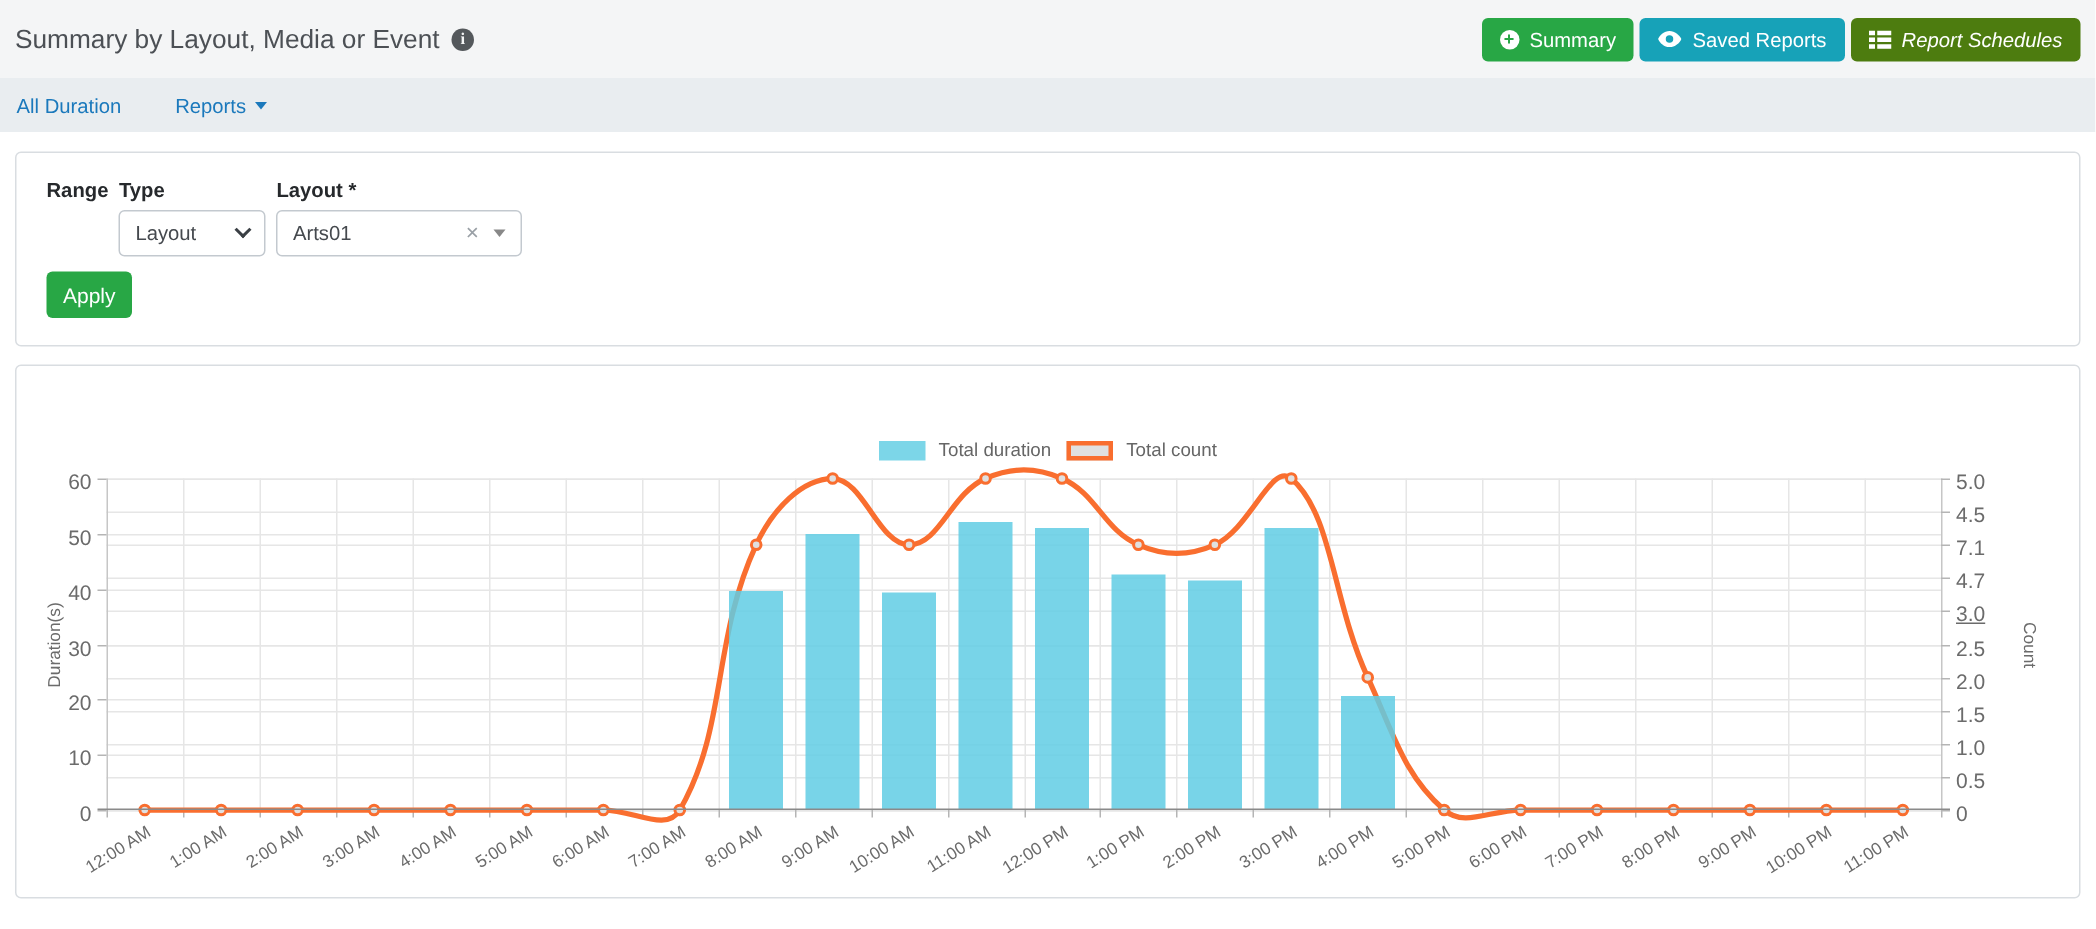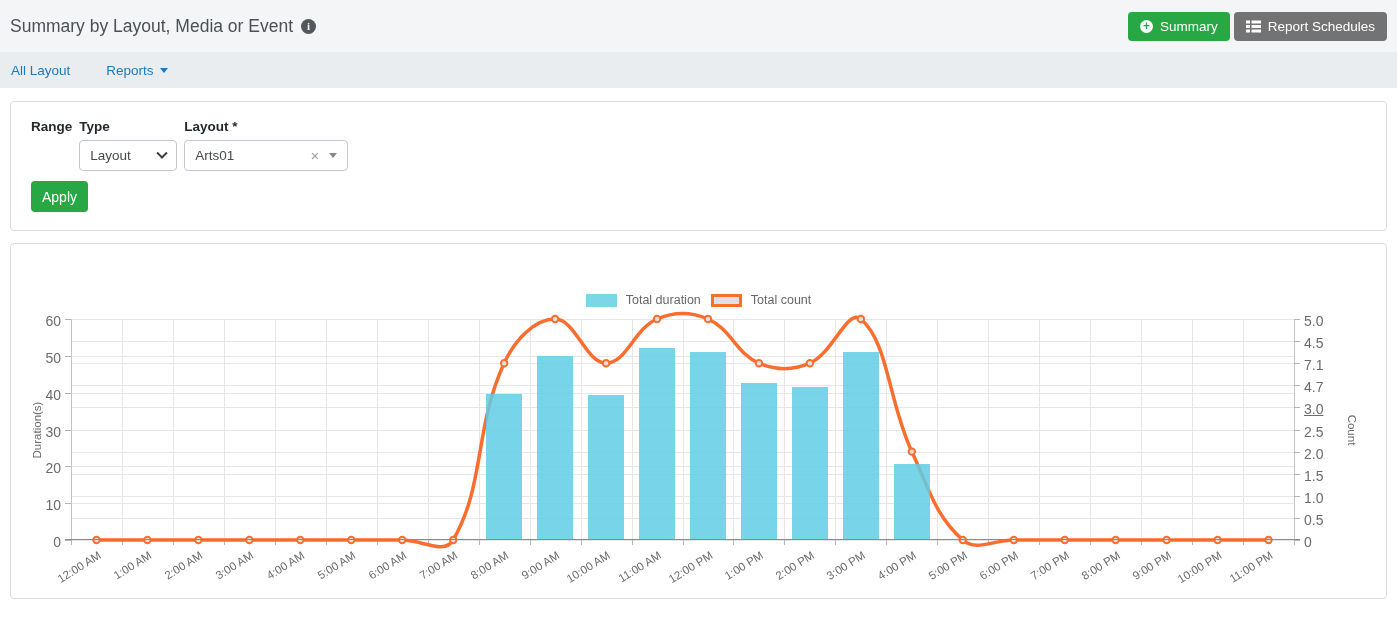--- a/index.html
+++ b/index.html
@@ -6,21 +6,21 @@
   html,body { width:1397px; height:619px; background:#fff; font-family:"Liberation Sans", sans-serif; overflow:hidden; }
 
   
   .titlebar { height:52px; background:#f4f5f6; display:flex; align-items:center; padding:0 10px; }
   .page-title { font-size:17.5px; color:#4c5055; display:flex; align-items:center; gap:8px; }
   .info-icon { width:15px; height:15px; border-radius:50%; background:#54585c; color:#f4f5f6; font-size:11px; font-weight:bold; display:inline-flex; align-items:center; justify-content:center; font-family:"Liberation Serif", serif; }
   .titlebar .btns { margin-left:auto; display:flex; gap:4px; }
   .hbtn { border:none; border-radius:4px; color:#fff; font-size:13.5px; font-family:"Liberation Sans", sans-serif; padding:7px 12px; display:flex; align-items:center; gap:7px; cursor:pointer; }
   .hbtn-green { background:#28a745; }
   .hbtn-teal { background:#17a2b8; }
-  .hbtn-blue { background:#737373; }
+  .hbtn-blue { background:#4d7c0f;font-style:italic; }
   .plus-circle { width:13px; height:13px; border-radius:50%; background:#fff; color:#28a745; font-size:12px; font-weight:bold; display:inline-flex; align-items:center; justify-content:center; line-height:1; }
 
   
   .navbar { height:36px; background:#e9edf0; display:flex; align-items:center; gap:36px; padding:0 11px; }
   .nav-link { color:#1b79bc; font-size:13.5px; text-decoration:none; display:flex; align-items:center; gap:6px; cursor:pointer; }
   .caret-down { width:0; height:0; border-left:4px solid transparent; border-right:4px solid transparent; border-top:5px solid #1b79bc; display:inline-block; }
 
   
   .main { padding:13px 10px 0 10px; }
   .card { background:#fff; border:1px solid #d9dde1; border-radius:4px; }
@@ -67,20 +67,29 @@
 
 <div class="titlebar">
   <div class="page-title">
     <span>Summary by Layout, Media or Event</span>
     <span class="info-icon">i</span>
   </div>
   <div class="btns">
     <button class="hbtn hbtn-green">
       <span class="plus-circle">+</span>
       <span>Summary</span>
+    </button>
+    <button class="hbtn hbtn-teal">
+      <span style="display:inline-flex;">
+        <svg width="16" height="12" viewBox="0 0 16 12">
+            <path d="M8 0.6C4.4 0.6 1.6 3.2 0.4 6c1.2 2.8 4 5.4 7.6 5.4S14.8 8.8 16 6C14.4 3.2 11.6 0.6 8 0.6z" fill="#ffffff"></path>
+            <circle cx="8" cy="6" r="2.5" fill="#17a2b8"></circle>
+          </svg>
+      </span>
+      <span>Saved Reports</span>
     </button>
     <button class="hbtn hbtn-blue">
       <span style="display:inline-flex;">
         <svg width="15" height="13" viewBox="0 0 15 13">
             <g fill="#ffffff">
               <rect x="0" y="0.5" width="4" height="3"></rect>
               <rect x="5.5" y="0.5" width="9.5" height="3"></rect>
               <rect x="0" y="5" width="4" height="3"></rect>
               <rect x="5.5" y="5" width="9.5" height="3"></rect>
               <rect x="0" y="9.5" width="4" height="3"></rect>
@@ -88,21 +97,21 @@
             </g>
           </svg>
       </span>
       <span>Report Schedules</span>
     </button>
   </div>
 </div>
 
 <div class="navbar">
   <a class="nav-link">
-    <span>All Layout</span>
+    <span>All Duration</span>
   </a>
   <a class="nav-link">
     <span>Reports</span>
     <span class="caret-down"></span>
   </a>
 </div>
 
 <div class="main">
 
   <div class="card filter-card">

